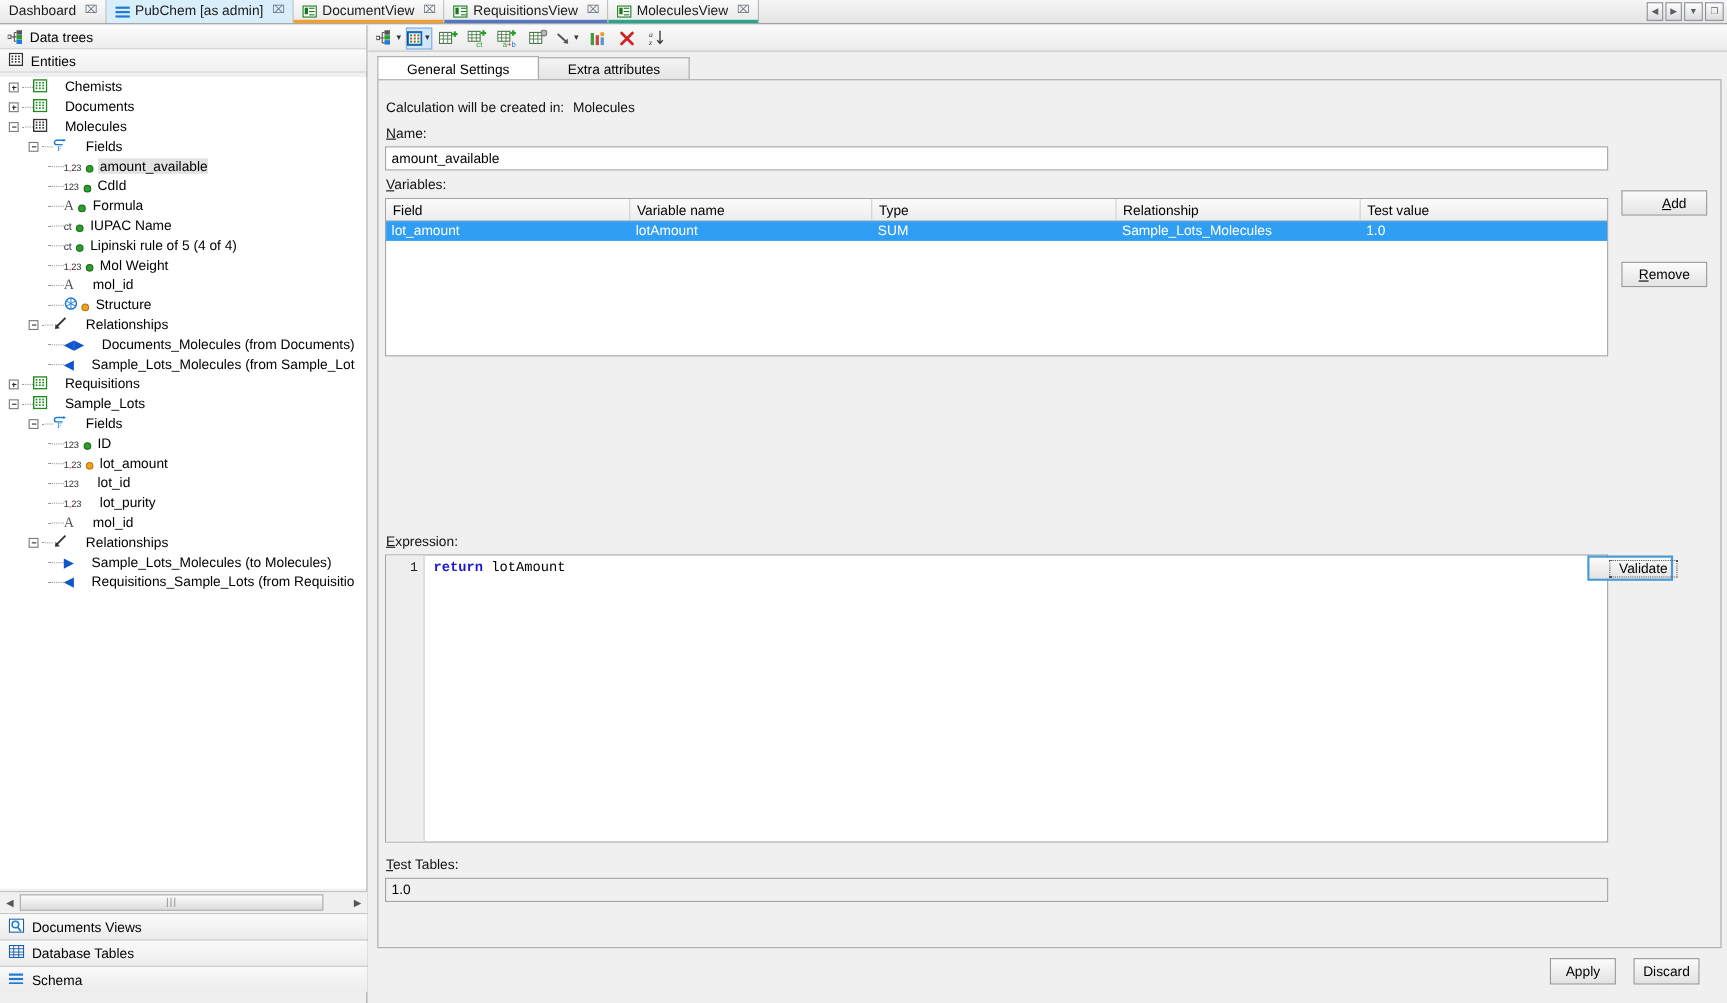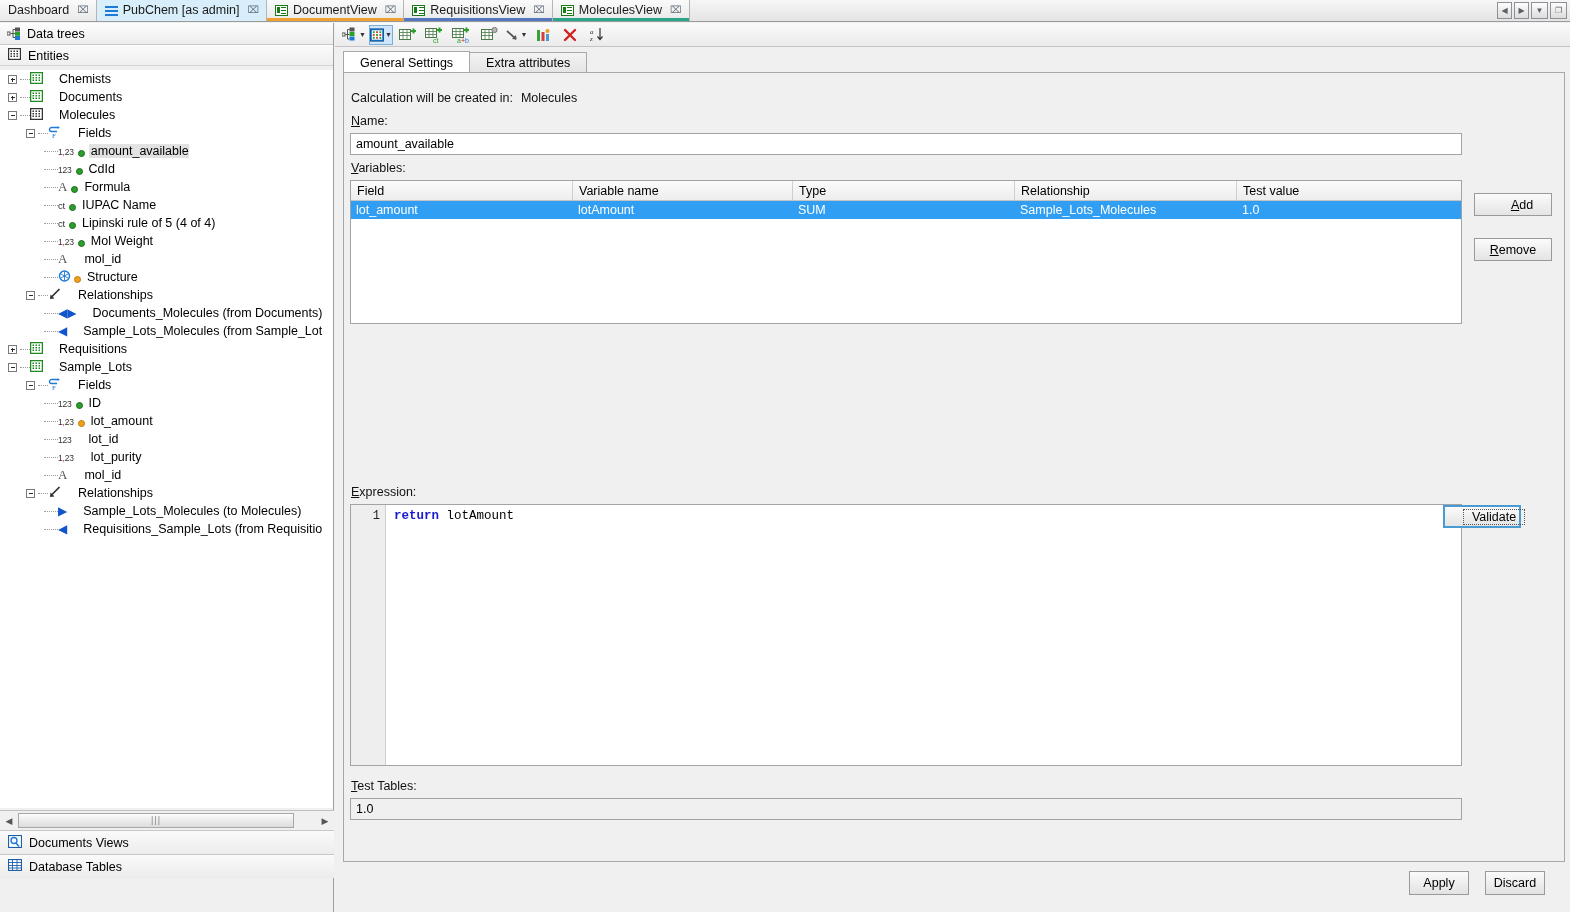--- a/index.html
+++ b/index.html
@@ -159,21 +159,21 @@
   }
   .tb { width: 24px; height: 20px; display: flex; align-items: center; justify-content: center; position: relative; cursor: default; }
   .tb.sel { background: #cfe6fb; border: 1px solid #7aaedb; }
   .caret { font-size: 7px; color: #333; margin-left: 1px; }
 
   .tabrow {
     position: absolute; left: 8px; top: 28px; display: flex; align-items: flex-end;
     height: 22px;
   }
   .stab {
-    height: 21px; padding: 0 16px; display: flex; align-items: center;
+    height: 21px; padding: 0 26px; display: flex; align-items: center;
     font-size: 12.5px; border: 1px solid #a8a8a8; border-bottom: none;
     background: linear-gradient(#f3f3f3, #e4e4e4);
     margin-right: -1px; cursor: default;
   }
   .stab.active { background: #fff; height: 22px; }
 
   .card {
     position: absolute; left: 8px; top: 49px; width: 1222px; height: 790px;
     background: #f0f0f0; border: 1px solid #a8a8a8;
   }
@@ -611,20 +611,32 @@
     </div>
     <div class="bottombtn bb2">
       <span>
         <svg width="14" height="12" viewBox="0 0 14 12">
             <rect x="0.5" y="0.5" width="13" height="11" fill="#fff" stroke="#1e5fa8" stroke-width="1.2"></rect>
             <path d="M0.5 3.5 H13.5 M0.5 6.5 H13.5 M0.5 9 H13.5 M4.5 0.5 V11.5 M9 0.5 V11.5" stroke="#1e5fa8" stroke-width="0.9"></path>
           </svg>
       </span>
       <span>Database Tables</span>
     </div>
+    <div class="bottombtn bb3">
+      <span>
+        <svg width="14" height="12" viewBox="0 0 14 12">
+            <g fill="#1e7ad6">
+              <rect x="0" y="2" width="13" height="2"></rect>
+              <rect x="0" y="6" width="13" height="2"></rect>
+              <rect x="0" y="10" width="13" height="1.6"></rect>
+            </g>
+          </svg>
+      </span>
+      <span>Schema</span>
+    </div>
   </div>
 
   <div class="main">
 
     <div class="toolbar">
       <div class="tb">
         <svg width="16" height="15" viewBox="0 0 16 15">
             <rect x="0" y="6" width="3" height="3" fill="none" stroke="#555" stroke-width="1"></rect>
             <path d="M3.5 7.5 H5.5 M5.5 2.5 V12 M5.5 2.5 H7.5 M5.5 7.5 H7.5 M5.5 12 H7.5" stroke="#555" stroke-width="1" fill="none"></path>
             <rect x="7.5" y="0.5" width="5" height="4" fill="#555"></rect>
@@ -758,21 +770,21 @@
         </div>
         <div class="tbody-row">
           <div class="td" style="width:222px">lot_amount</div>
           <div class="td" style="width:220px">lotAmount</div>
           <div class="td" style="width:222px">SUM</div>
           <div class="td" style="width:222px">Sample_Lots_Molecules</div>
           <div class="td" style="width:224px">1.0</div>
         </div>
       </div>
 
-      <div class="sidebtn" style="position:absolute;left:1130px;top:120px;padding-left:18px;">
+      <div class="sidebtn" style="position:absolute;left:1130px;top:100px;padding-left:18px;">
         <span><span style="text-decoration:underline">A</span>dd</span>
       </div>
       <div class="sidebtn" style="position:absolute;left:1130px;top:137px;margin-top:28px;">
         <span><span style="text-decoration:underline">R</span>emove</span>
       </div>
 
       <div class="lbl-row" style="position:absolute;left:7px;top:412px;">
         <span style="text-decoration:underline">E</span><span>xpression:</span>
       </div>
 

